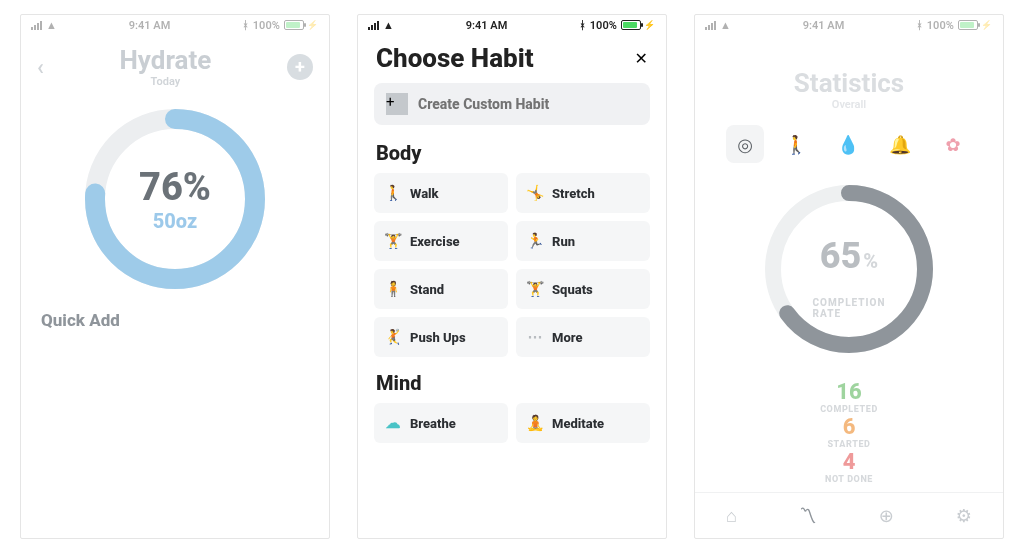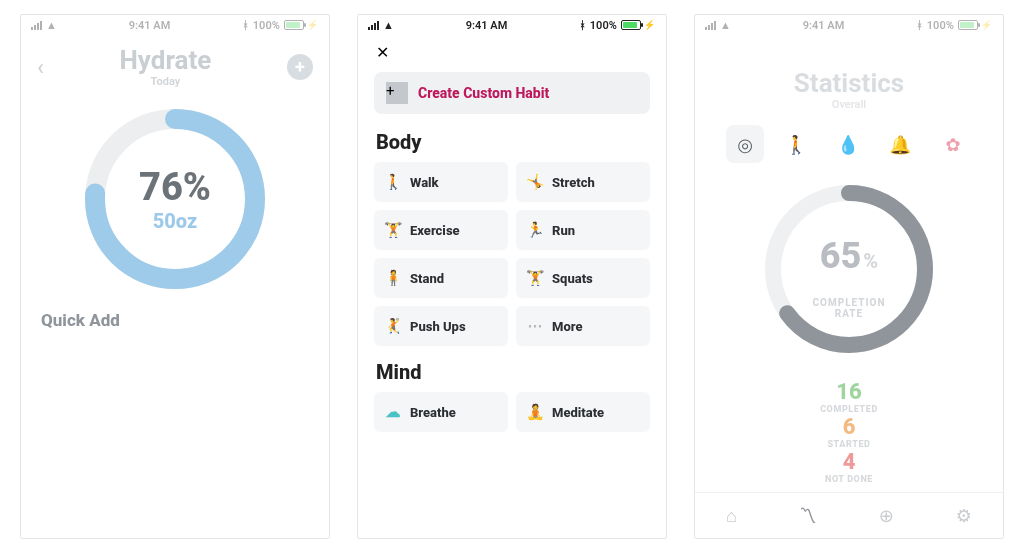--- a/index.html
+++ b/index.html
@@ -59,39 +59,39 @@
   .ring-pct{font-size:38px;font-weight:800;color:#6b7278;}
   .ring-sub{font-size:20px;font-weight:800;color:#9cc9ea;}
   .quick-title{font-size:17px;font-weight:800;color:#8f959b;padding:6px 20px;}
   .quick-grid{display:grid;grid-template-columns:1fr 1fr;gap:10px;padding:8px 16px;}
   .quick-btn{background:#a6cfe9;color:#fff;border-radius:8px;height:46px;display:flex;align-items:center;justify-content:center;font-weight:800;font-size:15px;}
   
   .ch-title-row{display:flex;align-items:center;justify-content:space-between;padding:8px 18px 10px;}
   .ch-title{font-size:26px;font-weight:800;color:#222;}
   .create-row{margin:0 16px 12px;background:#f0f1f3;border-radius:8px;height:42px;display:flex;align-items:center;gap:10px;padding:0 12px;}
   .create-row .plus{background:#c4c8cc;}
-  .create-row span{font-size:14px;font-weight:800;color:#be185d;}
+  .create-row span{font-size:14px;font-weight:800;color:#737373;}
   .sect-lbl{font-size:20px;font-weight:800;color:#222;padding:4px 18px 8px;}
   .habit-grid{display:grid;grid-template-columns:1fr 1fr;gap:8px;padding:0 16px 10px;}
   .habit-cell{background:#f5f6f7;border-radius:6px;height:40px;display:flex;align-items:center;gap:8px;padding:0 10px;font-size:13px;font-weight:800;color:#2c2f33;}
   .hicon{width:18px;text-align:center;font-size:15px;}
   
   .stat-header .title{color:#dadde0;margin-top:23px;}
   .stat-header .sub{color:#e3e5e8;}
   .cat-row{display:flex;gap:14px;justify-content:center;padding:12px 0 6px;}
   .cat{width:38px;height:38px;border-radius:8px;display:flex;align-items:center;justify-content:center;font-size:18px;}
   .cat.active{background:#f3f4f5;color:#555;}
   .ring2-wrap{display:flex;justify-content:center;padding:10px 0 8px;}
   .ring2{position:relative;width:180px;height:180px;}
   .ring2 svg{transform:rotate(-90deg);}
   .ring2-center{position:absolute;inset:0;display:flex;flex-direction:column;align-items:center;justify-content:center;}
   .r2-big{display:flex;align-items:baseline;}
   .r2-num{font-size:36px;font-weight:800;color:#b9bdc1;margin-top:16px;}
   .r2-pct{font-size:20px;font-weight:800;color:#d4d7da;margin-left:2px;}
-  .r2-lbl{font-size:10px;font-weight:800;color:#d4d7da;letter-spacing:1px;text-align:center;margin-top:20px;}
+  .r2-lbl{font-size:10px;font-weight:800;color:#d4d7da;letter-spacing:1px;text-align:left;margin-top:20px;}
   .metrics{display:flex;justify-content:space-around;padding:12px 8px 6px;flex-direction:column;}
   .metric{text-align:center;}
   .m-num{font-size:22px;font-weight:800;}
   .m-lbl{font-size:9px;font-weight:800;color:#d6d9dc;letter-spacing:.6px;margin-top:0;}
   .tabbar{display:flex;justify-content:space-around;align-items:center;height:46px;border-top:1px solid #f0f1f2;margin-top:auto;color:#c9cdd1;font-size:18px;}
   .tabbar .active{color:#8f959b;}
 </style>
 </head>
 <body>
 
@@ -154,20 +154,21 @@
     <div class="sb-right">
         <span>ᚼ</span>
         <span>100%</span>
         <span class="batt">
           <i></i>
         </span>
         <span style="font-size:9px">⚡</span>
       </div>
   </div>
   <div class="ch-title-row">
+    <div class="ch-title">Choose Habit</div>
     <div class="close">✕</div>
   </div>
   <div class="create-row">
     <div class="plus" style="width:22px;height:22px;font-size:15px">+</div>
     <span>Create Custom Habit</span>
   </div>
 
   <div class="sect-lbl">Body</div>
   <div class="habit-grid" id="body-grid">
       <div class="habit-cell">

